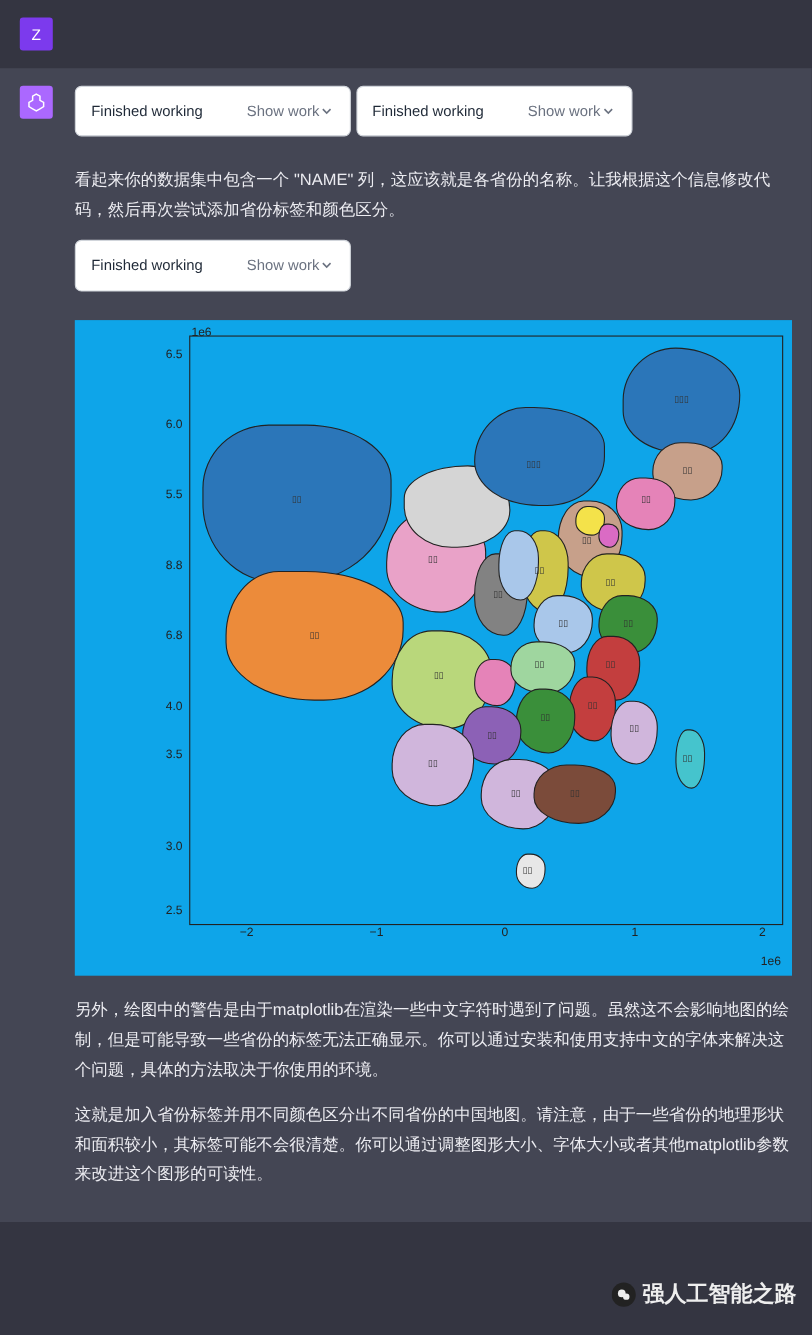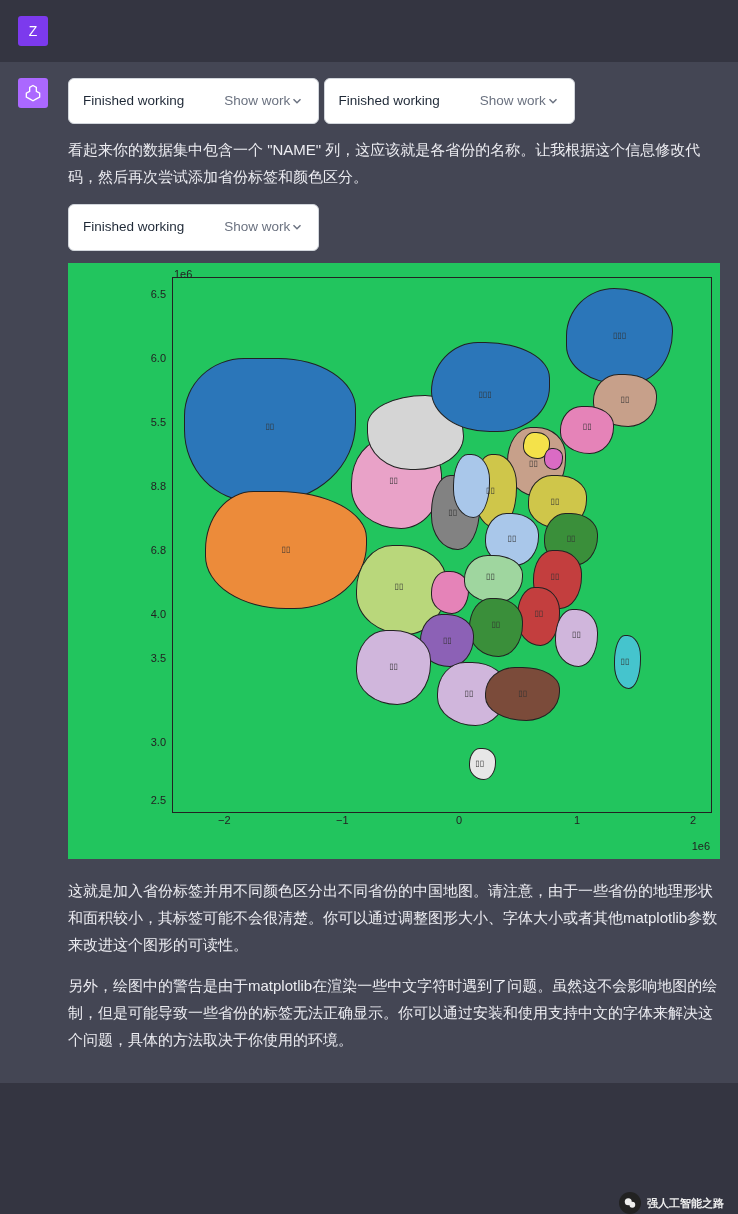--- a/index.html
+++ b/index.html
@@ -38,29 +38,29 @@
   .cbtn {
     background: #fff;
     color: #1f2937;
     border: 1px solid #d1d5db;
     border-radius: 6px;
     display: inline-flex;
     align-items: center;
     gap: 40px;
     padding: 10px 14px;
     font-size: 13.5px;
-    margin-bottom: 12px;
+    margin-bottom: 26px;
     cursor: pointer;
   }
   .cbtn .left { font-weight: 400; }
   .cbtn .right { display: flex; align-items: center; gap: 0; color: #6b7280; }
   .chev { width: 14px; height: 14px; }
   .para { margin-bottom: 14px; }
   .map-img {
-    background: #22c55e;
+    background: #0ea5e9;
     width: 100%;
     height: 596px;
     position: relative;
     margin-bottom: 18px;
     overflow: hidden;
   }
   .axis-label {
     position: absolute;
     font-size: 11px;
     color: #222;
@@ -84,26 +84,26 @@
   .plabel {
     position: absolute;
     font-size: 8px;
     color: #333;
     transform: translate(-50%, -50%);
     white-space: nowrap;
   }
   .watermark {
     position: fixed;
     right: 14px;
-    bottom: 0;
+    bottom: 24px;
     display: flex;
     align-items: center;
     gap: 6px;
     color: #eee;
-    font-size: 11px;
+    font-size: 20px;
     font-weight: 600;
     z-index: 50;
   }
   .wm-icon {
     width: 22px; height: 22px;
     border-radius: 50%;
     background: #222;
     display: flex; align-items: center; justify-content: center;
   }
 </style>
@@ -234,22 +234,22 @@
       <div class="axis-label ytick" style="top:528px;">2.5</div>
 
       <div class="axis-label" style="bottom:28px; left:150px;">−2</div>
       <div class="axis-label" style="bottom:28px; left:268px;">−1</div>
       <div class="axis-label" style="bottom:28px; left:388px;">0</div>
       <div class="axis-label" style="bottom:28px; left:506px;">1</div>
       <div class="axis-label" style="bottom:28px; left:622px;">2</div>
       <div class="exp-x">1e6</div>
     </div>
 
+    <div class="para">另外，绘图中的警告是由于matplotlib在渲染一些中文字符时遇到了问题。虽然这不会影响地图的绘制，但是可能导致一些省份的标签无法正确显示。你可以通过安装和使用支持中文的字体来解决这个问题，具体的方法取决于你使用的环境。</div>
     <div class="para">这就是加入省份标签并用不同颜色区分出不同省份的中国地图。请注意，由于一些省份的地理形状和面积较小，其标签可能不会很清楚。你可以通过调整图形大小、字体大小或者其他matplotlib参数来改进这个图形的可读性。</div>
-    <div class="para">另外，绘图中的警告是由于matplotlib在渲染一些中文字符时遇到了问题。虽然这不会影响地图的绘制，但是可能导致一些省份的标签无法正确显示。你可以通过安装和使用支持中文的字体来解决这个问题，具体的方法取决于你使用的环境。</div>
   </div>
 </div>
 
 <div class="watermark">
   <span class="wm-icon">
     <svg width="14" height="14" viewBox="0 0 24 24" fill="#eee">
         <circle cx="9" cy="10" r="6"></circle>
         <circle cx="16" cy="15" r="5"></circle>
       </svg>
   </span>

